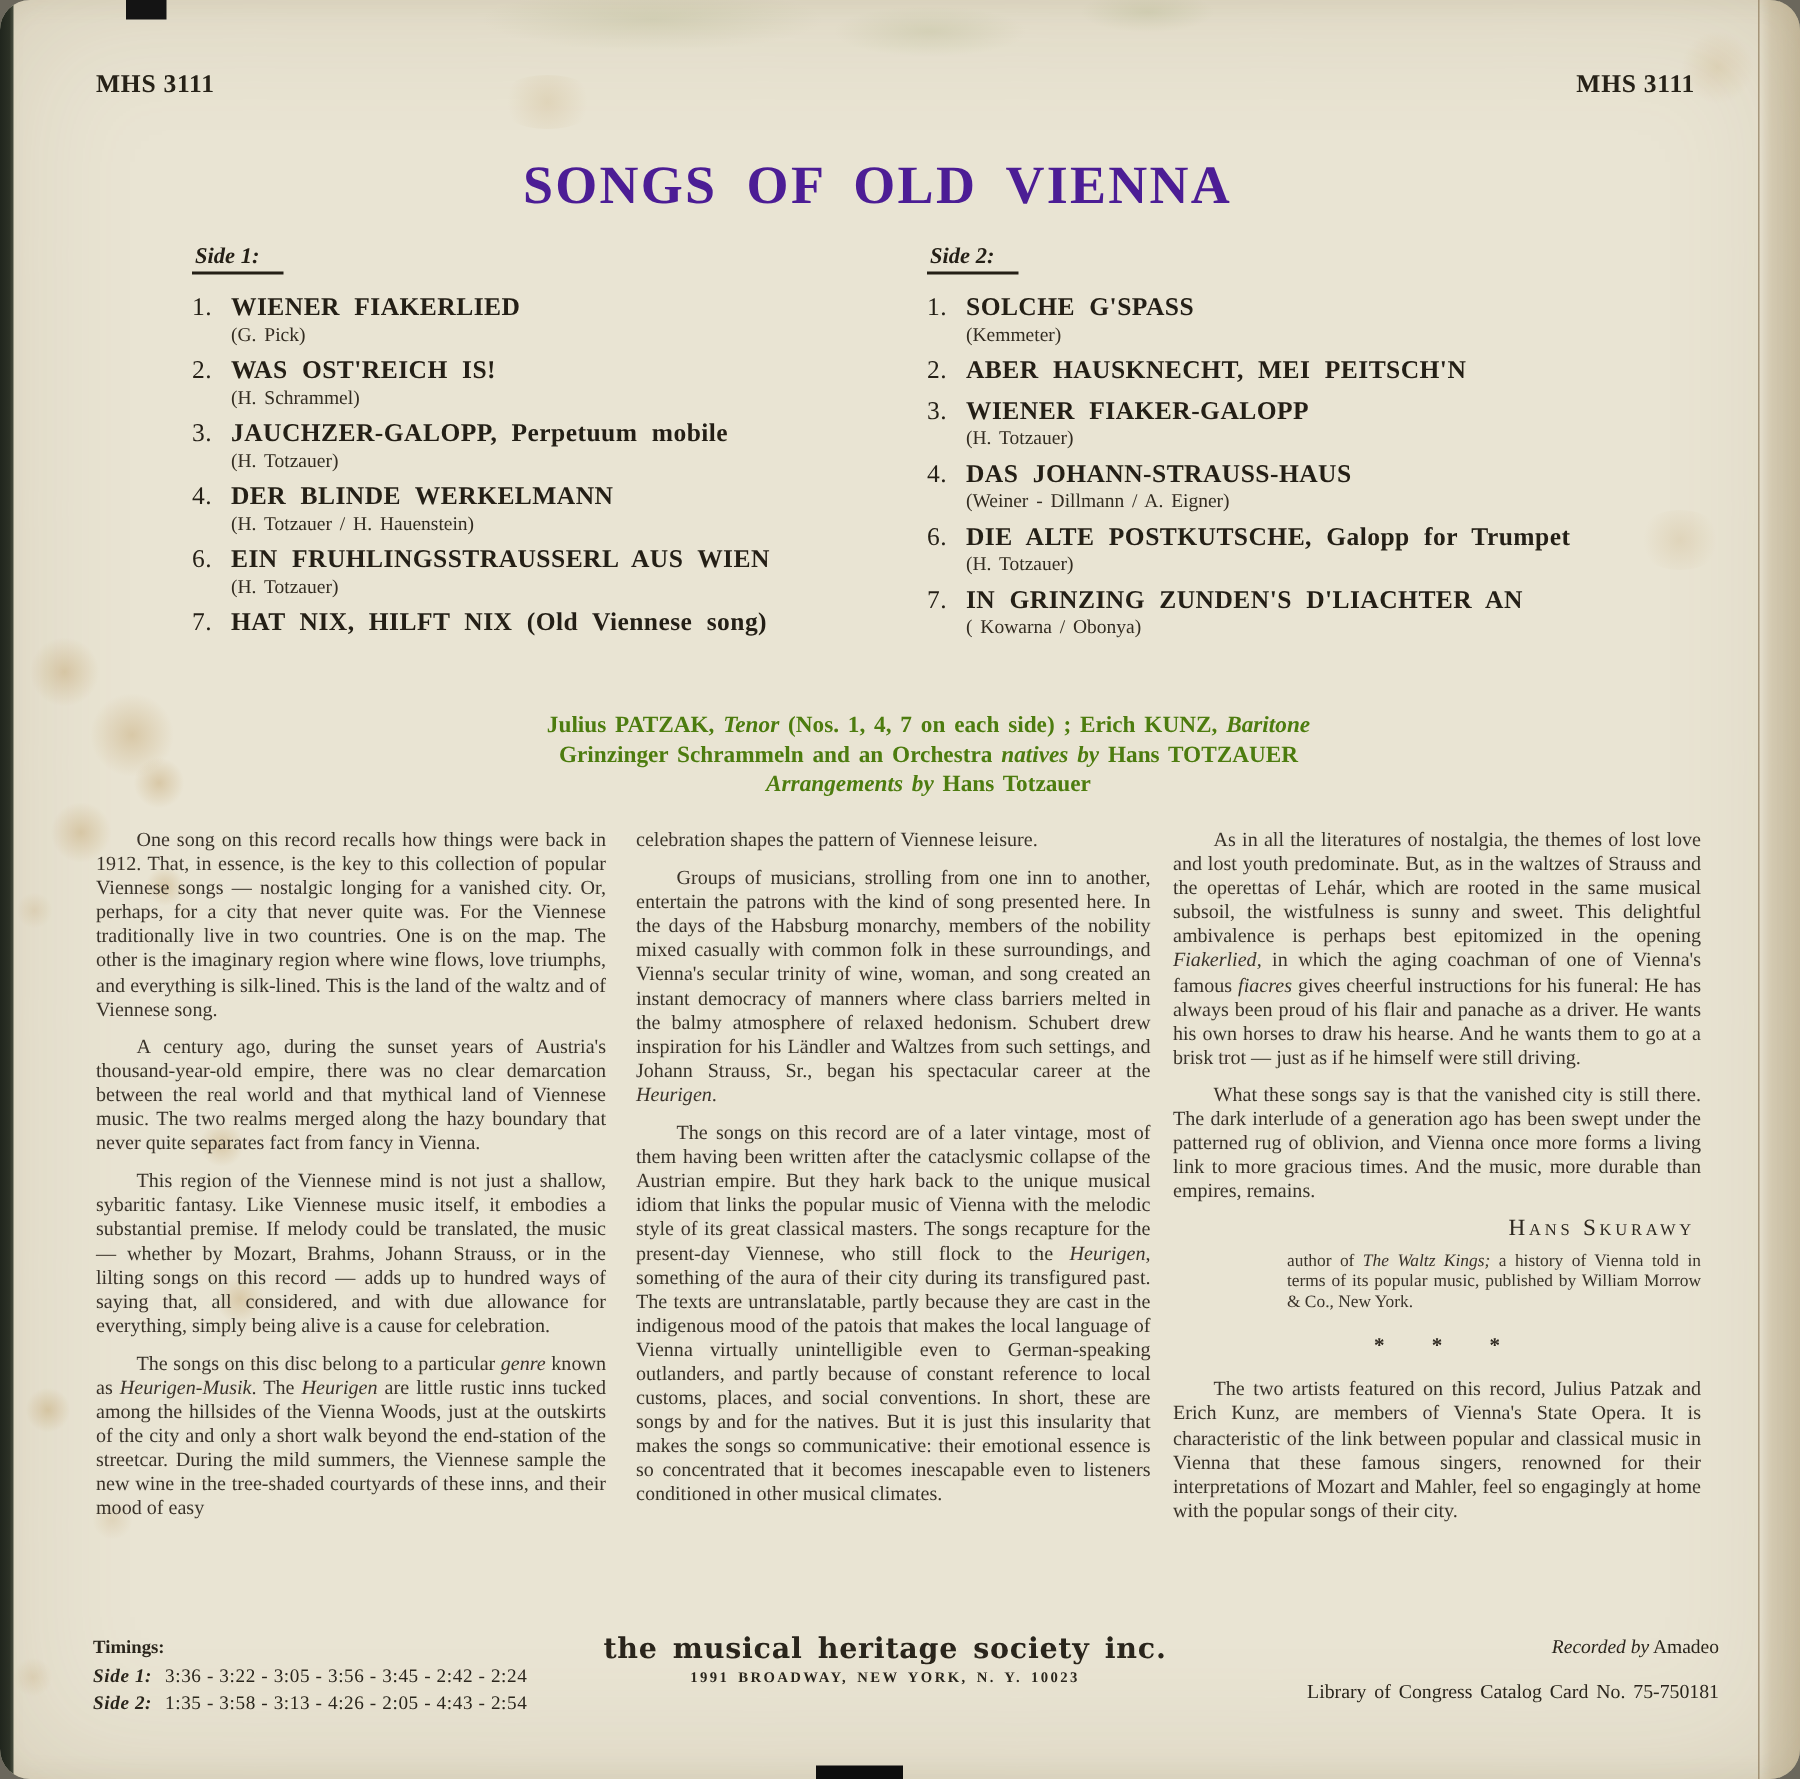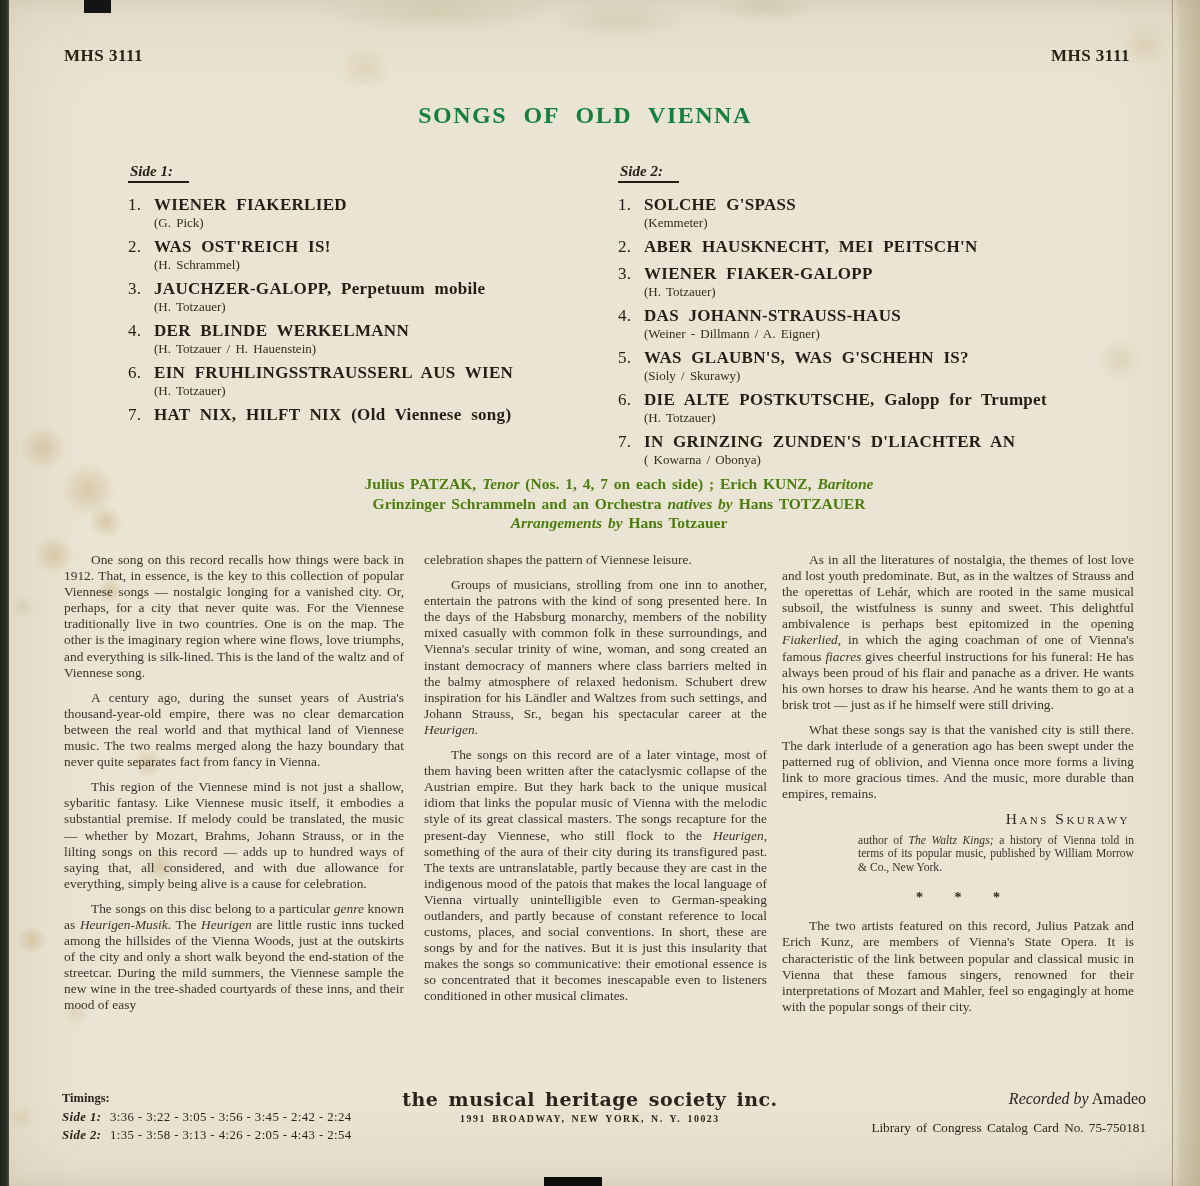--- a/index.html
+++ b/index.html
@@ -1,36 +1,36 @@
 <!DOCTYPE html>
 <html><head>
 <meta charset="utf-8">
 <style>
   html,body{margin:0;padding:0;}
   body{width:1200px;height:1186px;position:relative;font-family:"Liberation Serif","DejaVu Serif",serif;background:#6b675c;}
   .cover{position:absolute;inset:0;background:#e9e4d3;overflow:hidden;
-         box-shadow:inset 0 0 90px rgba(125,105,60,.18), inset 0 0 18px rgba(125,105,60,.12);}
+         box-shadow:inset 0 0 90px rgba(125,105,60,.18), inset 0 0 18px rgba(125,105,60,.12);border-radius:20px;}
   
   .left-edge{position:absolute;left:0;top:0;bottom:0;width:9px;background:linear-gradient(to right,#20251d,#2c3126 70%,#4a4f40);}
   .right-edge{position:absolute;right:0;top:0;bottom:0;width:27px;
       background:linear-gradient(to right,rgba(165,145,105,0),rgba(170,150,110,.28) 30%,rgba(160,140,100,.38));
       border-left:1px solid rgba(125,105,75,.45);}
   .top-tab{position:absolute;left:84px;top:0;width:27px;height:13px;background:#141414;}
   .bottom-tab{position:absolute;left:544px;bottom:0;width:58px;height:9px;background:#0e0e0e;}
   
   .stain{position:absolute;border-radius:50%;pointer-events:none;}
   .s-brown{background:radial-gradient(circle,rgba(178,136,66,.30),rgba(178,136,66,0) 68%);}
   .s-faint{background:radial-gradient(circle,rgba(178,136,66,.16),rgba(178,136,66,0) 68%);}
   .s-green{background:radial-gradient(ellipse,rgba(150,158,104,.20),rgba(150,158,104,0) 70%);}
 
   
   .catalog{position:absolute;top:46px;font-size:17px;font-weight:700;letter-spacing:.5px;color:#272218;}
   .catalog.left{left:64px;} .catalog.right{right:70px;}
   .album-title{position:absolute;top:102px;left:0;width:1170px;text-align:center;
-      font-size:24px;font-weight:700;letter-spacing:1.5px;word-spacing:9px;color:#15803d;}
+      font-size:36px;font-weight:700;letter-spacing:1.5px;word-spacing:9px;color:#4c1d95;}
 
   
   .side-block{position:absolute;top:162px;}
   .side-block.s1{left:128px;width:480px;}
   .side-block.s2{left:618px;width:520px;}
   .side-label{display:inline-block;font-style:italic;font-weight:700;font-size:15px;color:#241f16;
       border-bottom:2px solid #241f16;padding:0 16px 1px 2px;margin-bottom:12px;}
   .track{margin-bottom:7px;}
   .t-line{font-size:17px;line-height:20px;color:#241f16;letter-spacing:.3px;word-spacing:5px;}
   .t-num{display:inline-block;width:20px;font-weight:400;margin-right:6px;}
@@ -54,21 +54,21 @@
   .sep{ text-align:center;letter-spacing:14px;font-size:14px;font-weight:700;margin:16px 0 12px 14px;color:#2e2820;}
 
   
   .timings{position:absolute;left:62px;top:1091px;color:#2a251c;}
   .timings .t-head{font-size:12.5px;font-weight:700;margin-bottom:3px;}
   .timing-row{font-size:12.8px;line-height:17.5px;letter-spacing:.4px;}
   .timing-row .lbl{display:inline-block;width:48px;font-style:italic;font-weight:700;}
   .publisher-block{position:absolute;left:0;top:1088px;width:1180px;text-align:center;color:#2a251c;}
   .publisher{font-size:19px;font-weight:700;letter-spacing:.5px;word-spacing:3px;font-family:"DejaVu Serif","Liberation Serif",serif;}
   .address{font-size:9.8px;font-weight:700;letter-spacing:1.6px;margin-top:3px;word-spacing:2px;}
-  .recorded{position:absolute;right:54px;top:1090px;font-size:16px;color:#2a251c;}
+  .recorded{position:absolute;right:54px;top:1090px;font-size:13px;color:#2a251c;}
   .loc{position:absolute;right:54px;top:1120px;font-size:13.2px;color:#2a251c;word-spacing:2px;}
   em{font-style:italic;}
 </style>
 </head>
 <body>
 
 <div class="cover">
 
   <div>
     <div class="stain s-green" style="left:320px;top:-8px;width:230px;height:42px;"></div>
@@ -139,24 +139,20 @@
         </div>
         <div class="track">
           <div class="t-line"><span class="t-num">3.</span><span class="t-title">WIENER FIAKER-GALOPP</span></div>
           <div class="t-comp">(H. Totzauer)</div>
         </div>
         <div class="track">
           <div class="t-line"><span class="t-num">4.</span><span class="t-title">DAS JOHANN-STRAUSS-HAUS</span></div>
           <div class="t-comp">(Weiner - Dillmann / A. Eigner)</div>
         </div>
         <div class="track">
-          <div class="t-line"><span class="t-num">5.</span><span class="t-title">WAS GLAUBN'S, WAS G'SCHEHN IS?</span></div>
-          <div class="t-comp">(Sioly / Skurawy)</div>
-        </div>
-        <div class="track">
           <div class="t-line"><span class="t-num">6.</span><span class="t-title">DIE ALTE POSTKUTSCHE, Galopp for Trumpet</span></div>
           <div class="t-comp">(H. Totzauer)</div>
         </div>
         <div class="track">
           <div class="t-line"><span class="t-num">7.</span><span class="t-title">IN GRINZING ZUNDEN'S D'LIACHTER AN</span></div>
           <div class="t-comp">( Kowarna / Obonya)</div>
         </div>
       </div>
   </div>
 

